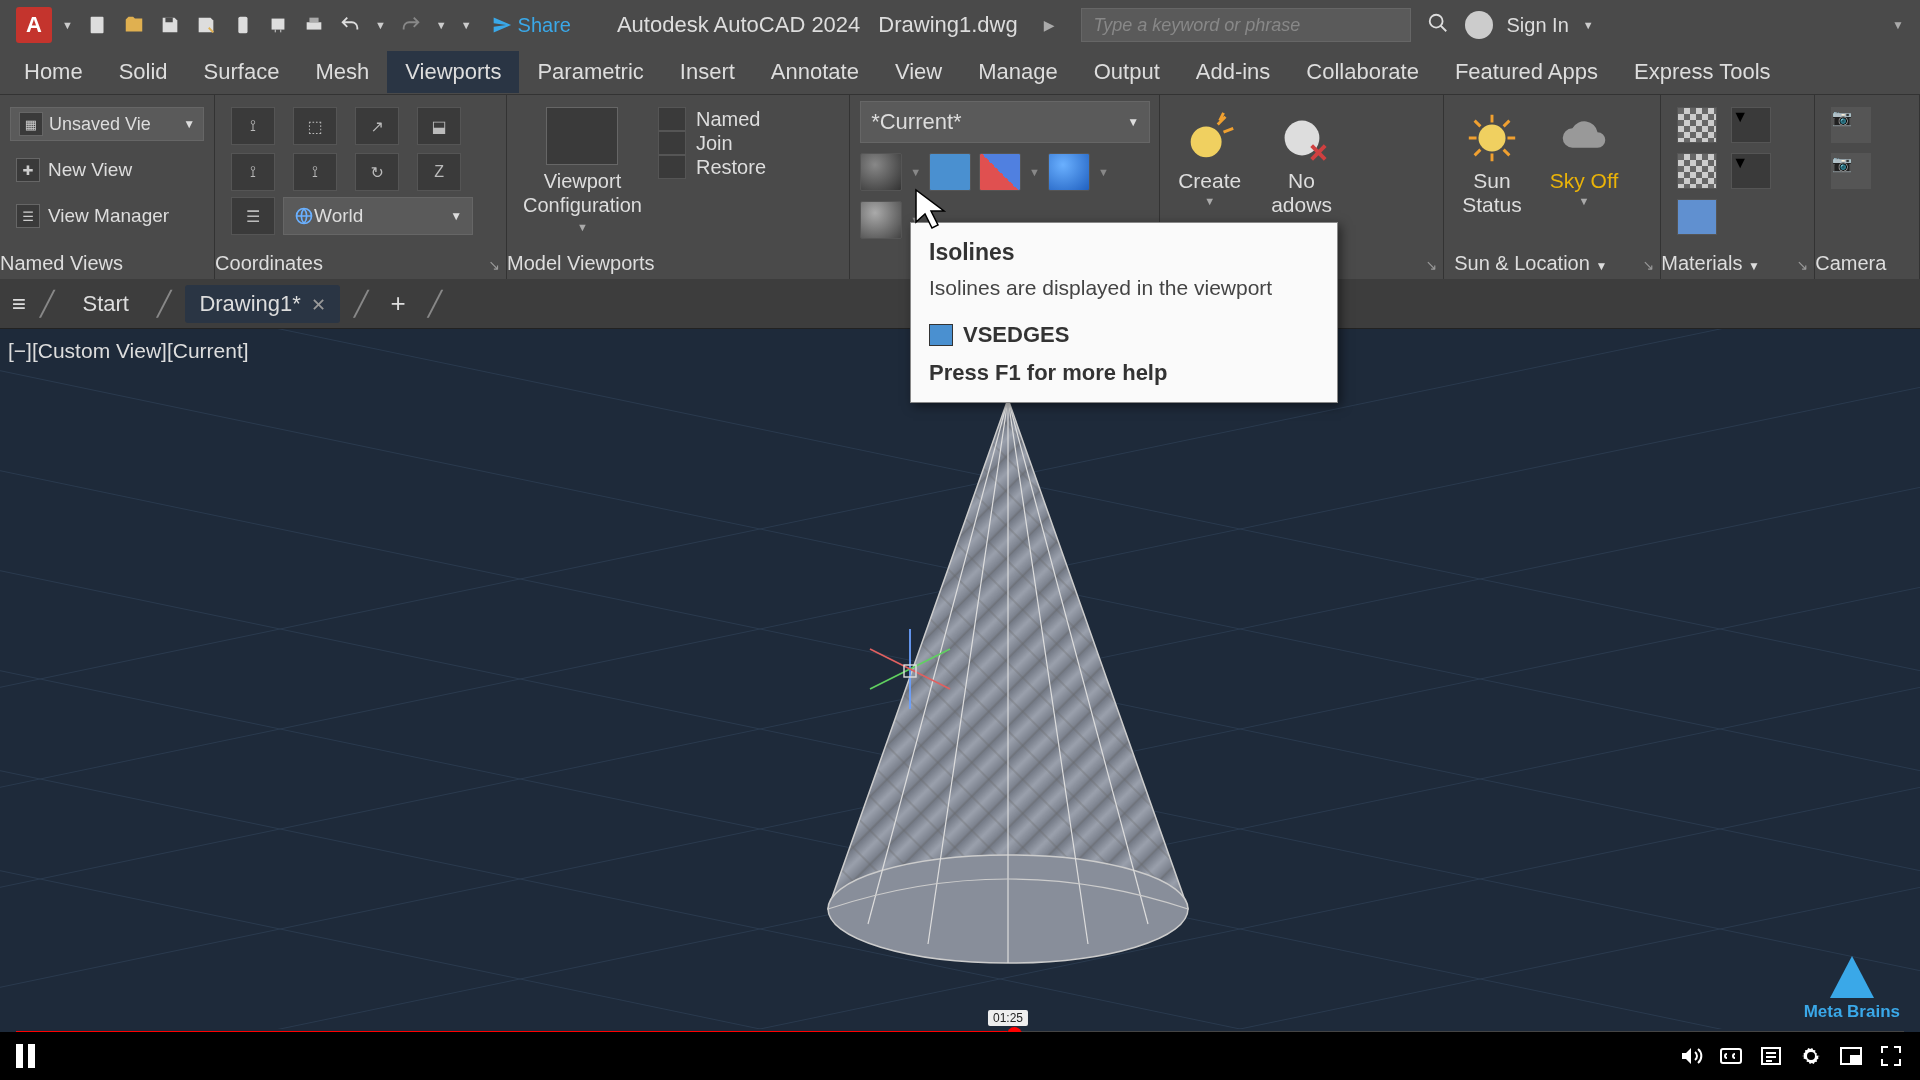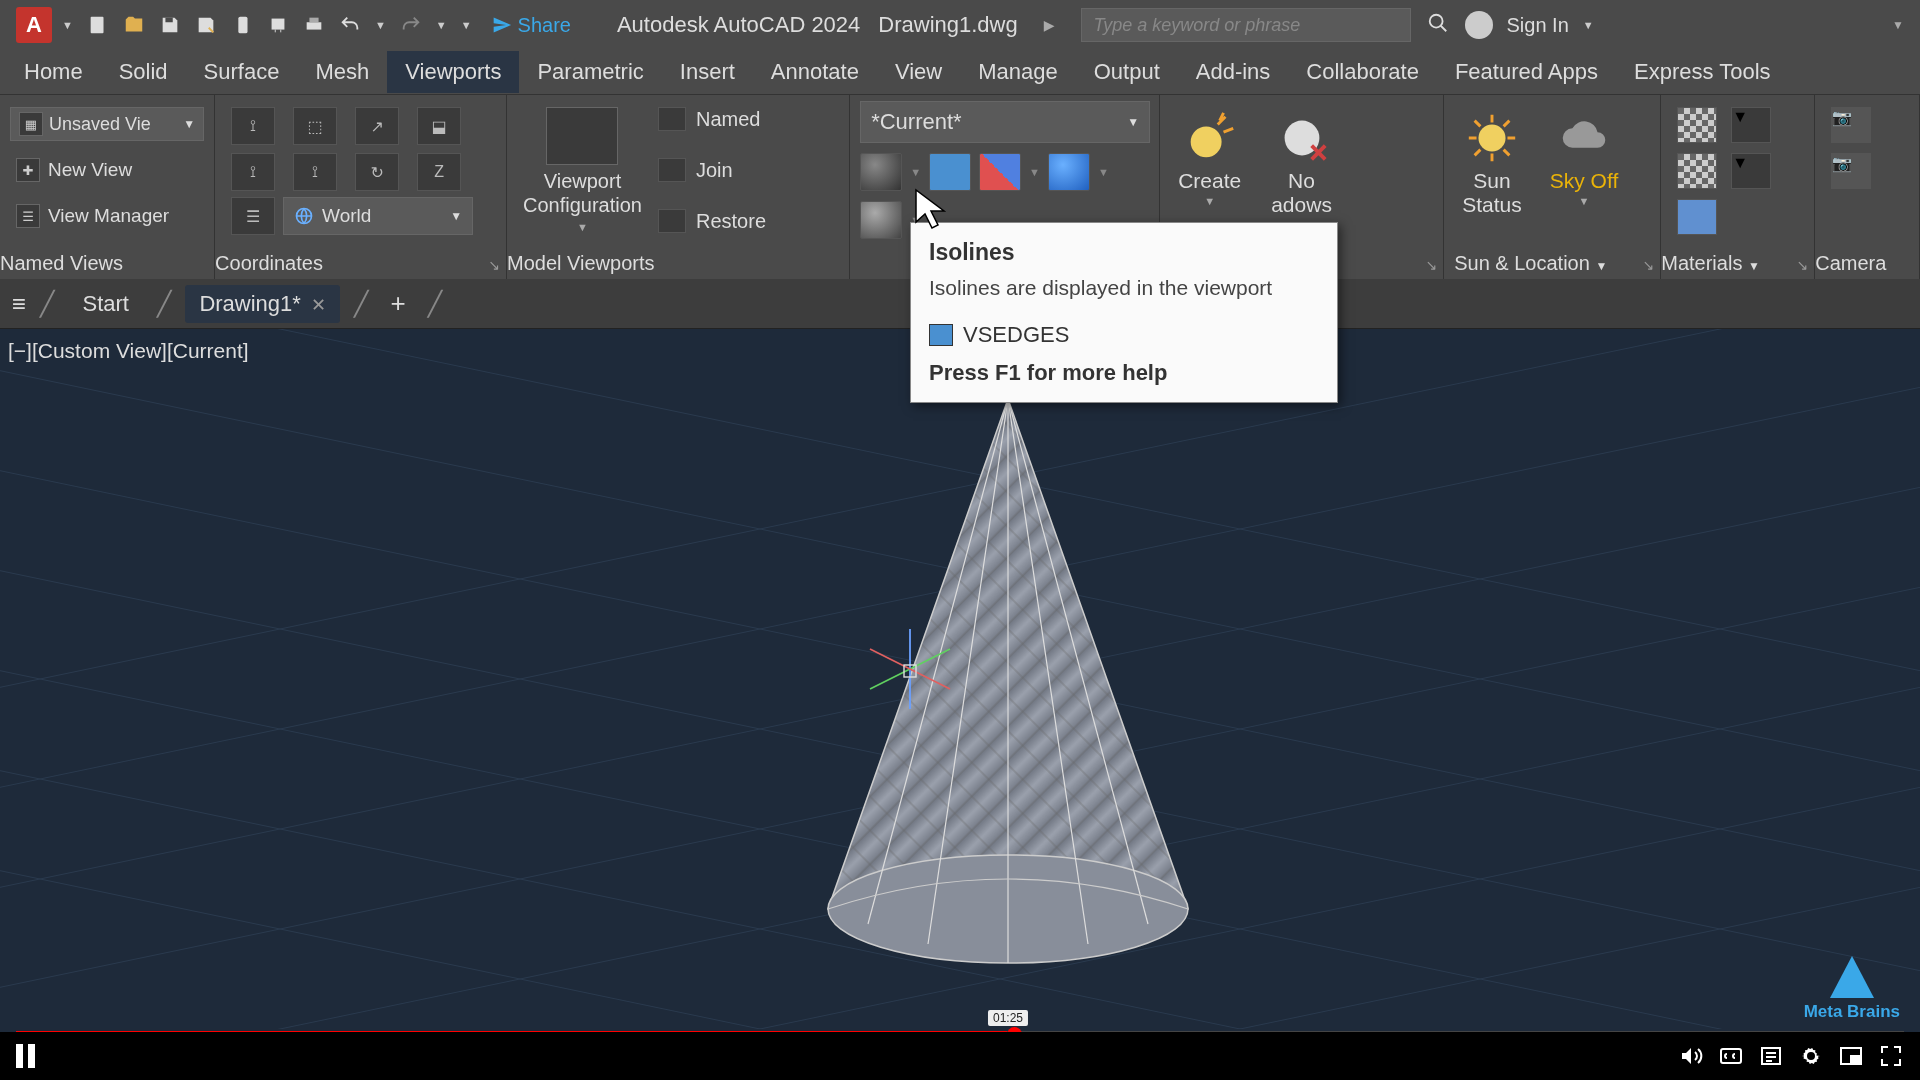--- a/index.html
+++ b/index.html
@@ -36,29 +36,29 @@
 .nv-panel{width:218px;}
 .nv-row{display:flex;align-items:center;gap:6px;height:46px;}
 .nv-combo{background:#5a5a5a;border:1px solid #666;padding:4px 8px;color:#ddd;font-size:18px;display:flex;align-items:center;gap:6px;flex:1;}
 .nv-btn{display:flex;align-items:center;gap:8px;color:#ddd;font-size:19px;padding:4px 6px;}
 .small-icon{width:24px;height:24px;background:#3a3a3a;border:1px solid #666;display:flex;align-items:center;justify-content:center;color:#ccc;font-size:13px;}
 
 
 .coords-panel{width:296px;}
 .coords-grid{display:grid;grid-template-columns:repeat(4,54px);gap:8px;padding:6px;}
 .coord-icon{width:44px;height:38px;background:#3a3a3a;border:1px solid #555;display:flex;align-items:center;justify-content:center;color:#bbb;}
-.world-combo{background:#5a5a5a;border:1px solid #666;padding:6px 10px;color:#ddd;font-size:19px;display:flex;align-items:center;gap:8px;width:190px;}
+.world-combo{background:#5a5a5a;border:1px solid #666;padding:6px 10px;color:#ddd;font-size:19px;display:flex;align-items:center;gap:0;width:190px;}
 
 
 .mv-panel{width:348px;}
 .mv-content{display:flex;gap:16px;padding:6px;}
 .mv-big{display:flex;flex-direction:column;align-items:center;gap:4px;}
 .mv-big-icon{width:72px;height:58px;background:#3a3a3a;border:1px solid #666;}
 .mv-big-label{color:#ddd;font-size:20px;text-align:center;line-height:1.2;}
-.mv-list{display:flex;flex-direction:column;gap:20px;justify-content:space-between;}
+.mv-list{display:flex;flex-direction:column;gap:0;}
 .mv-item{display:flex;align-items:center;gap:10px;color:#ddd;font-size:20px;}
 .mv-sicon{width:28px;height:24px;background:#3a3a3a;border:1px solid #555;}
 
 
 .vs-panel{width:310px;}
 .vs-combo{background:#5a5a5a;border:1px solid #666;width:290px;height:42px;display:flex;align-items:center;padding:0 10px;color:#ddd;font-size:22px;justify-content:space-between;}
 .vs-row{display:flex;gap:8px;margin-top:10px;}
 .vs-icon{width:42px;height:38px;background:#3a3a3a;border:1px solid #555;display:flex;align-items:center;justify-content:center;border-radius:2px;}
 .vs-icon.sphere{background:radial-gradient(circle at 35% 30%,#888,#333);}
 .vs-icon.box{background:#4a90d0;}
@@ -99,21 +99,21 @@
 .grid-lines{position:absolute;inset:0;}
 .cone-svg{position:absolute;left:50%;top:60px;transform:translateX(-40%);}
 .cursor-cross{position:absolute;left:850px;top:280px;}
 
 
 .tooltip{position:absolute;left:910px;top:222px;width:428px;background:#fafafa;border:1px solid #888;box-shadow:3px 3px 10px rgba(0,0,0,0.5);padding:16px 18px;z-index:100;}
 .tt-title{font-weight:bold;font-size:23px;color:#333;margin-bottom:10px;}
 .tt-desc{font-size:21px;color:#444;margin-bottom:22px;}
 .tt-cmd-row{display:flex;align-items:center;gap:10px;margin-bottom:12px;}
 .tt-cmd-icon{width:24px;height:22px;background:#4a90d0;border:1px solid #333;}
-.tt-cmd{font-weight:normal;font-size:22px;color:#333;}
+.tt-cmd{font-weight:bold;font-size:22px;color:#333;}
 .tt-help{font-weight:bold;font-size:22px;color:#333;}
 
 
 .cursor-arrow{position:absolute;left:912px;top:186px;z-index:101;}
 
 
 .logo{position:absolute;right:20px;bottom:58px;color:#3aa8e8;font-size:17px;font-weight:bold;display:flex;flex-direction:column;align-items:center;}
 .logo-tri{width:0;height:0;border-left:22px solid transparent;border-right:22px solid transparent;border-bottom:42px solid #3aa8e8;margin-bottom:4px;}
 
 

